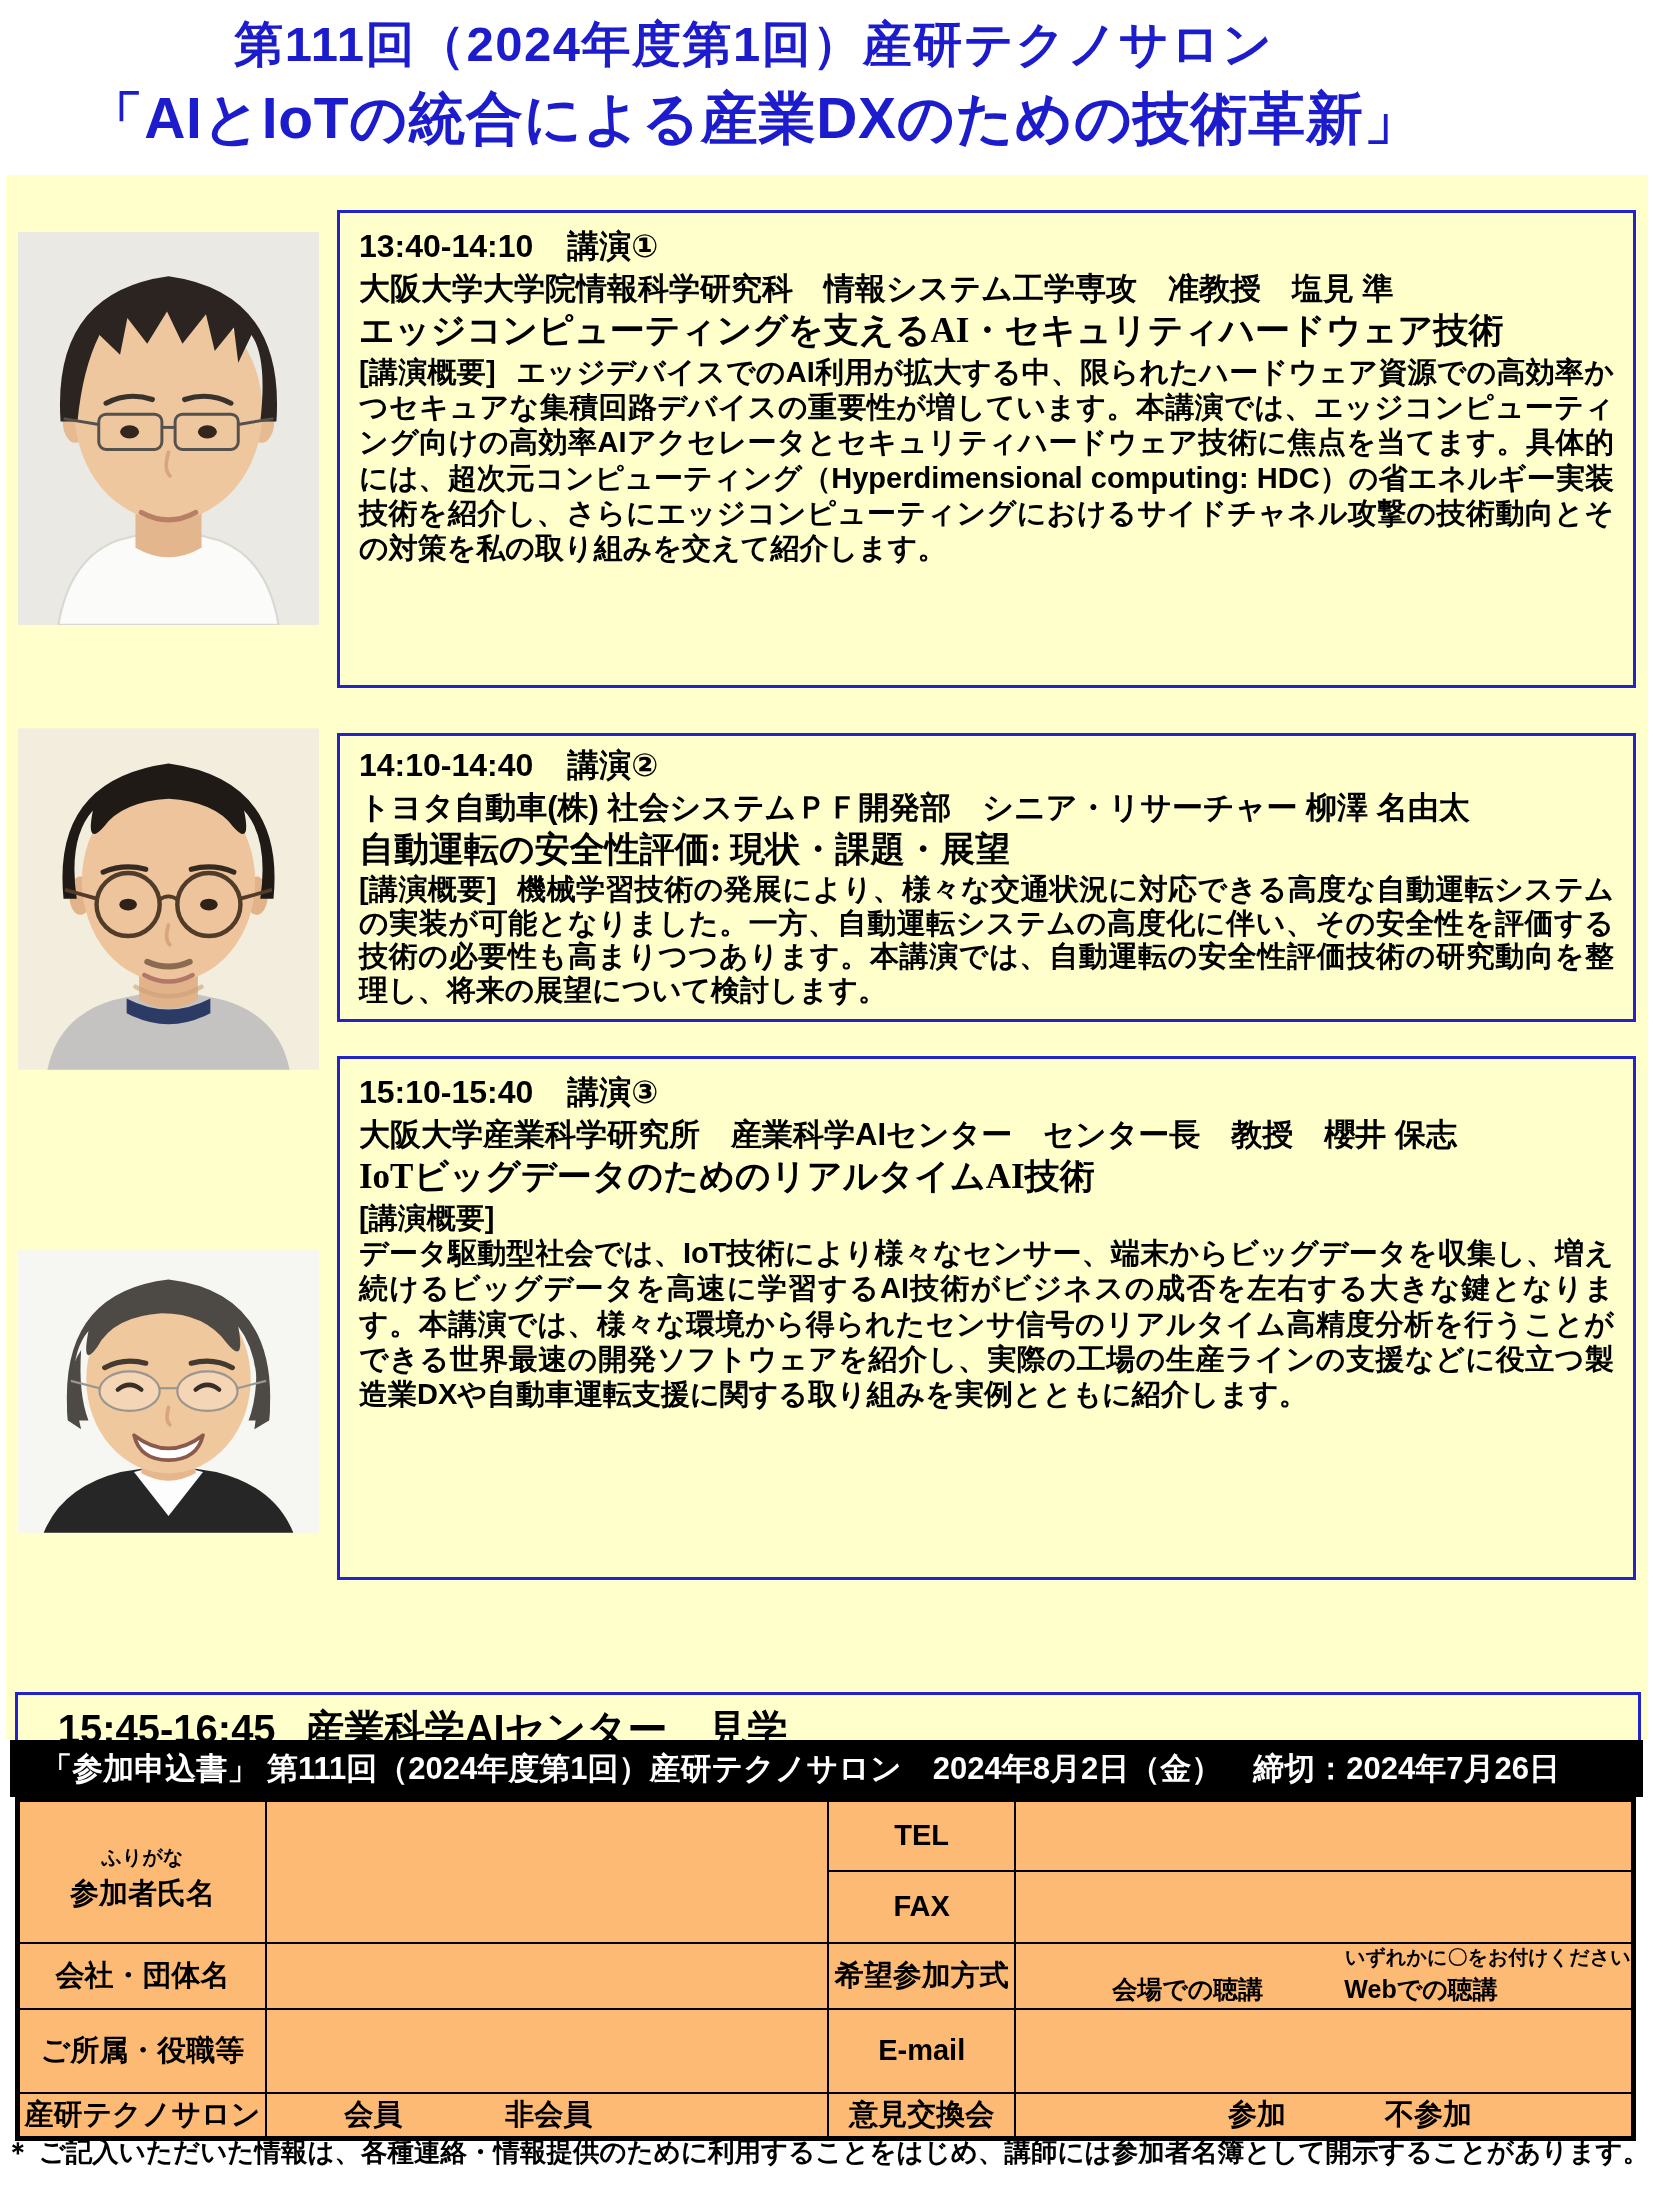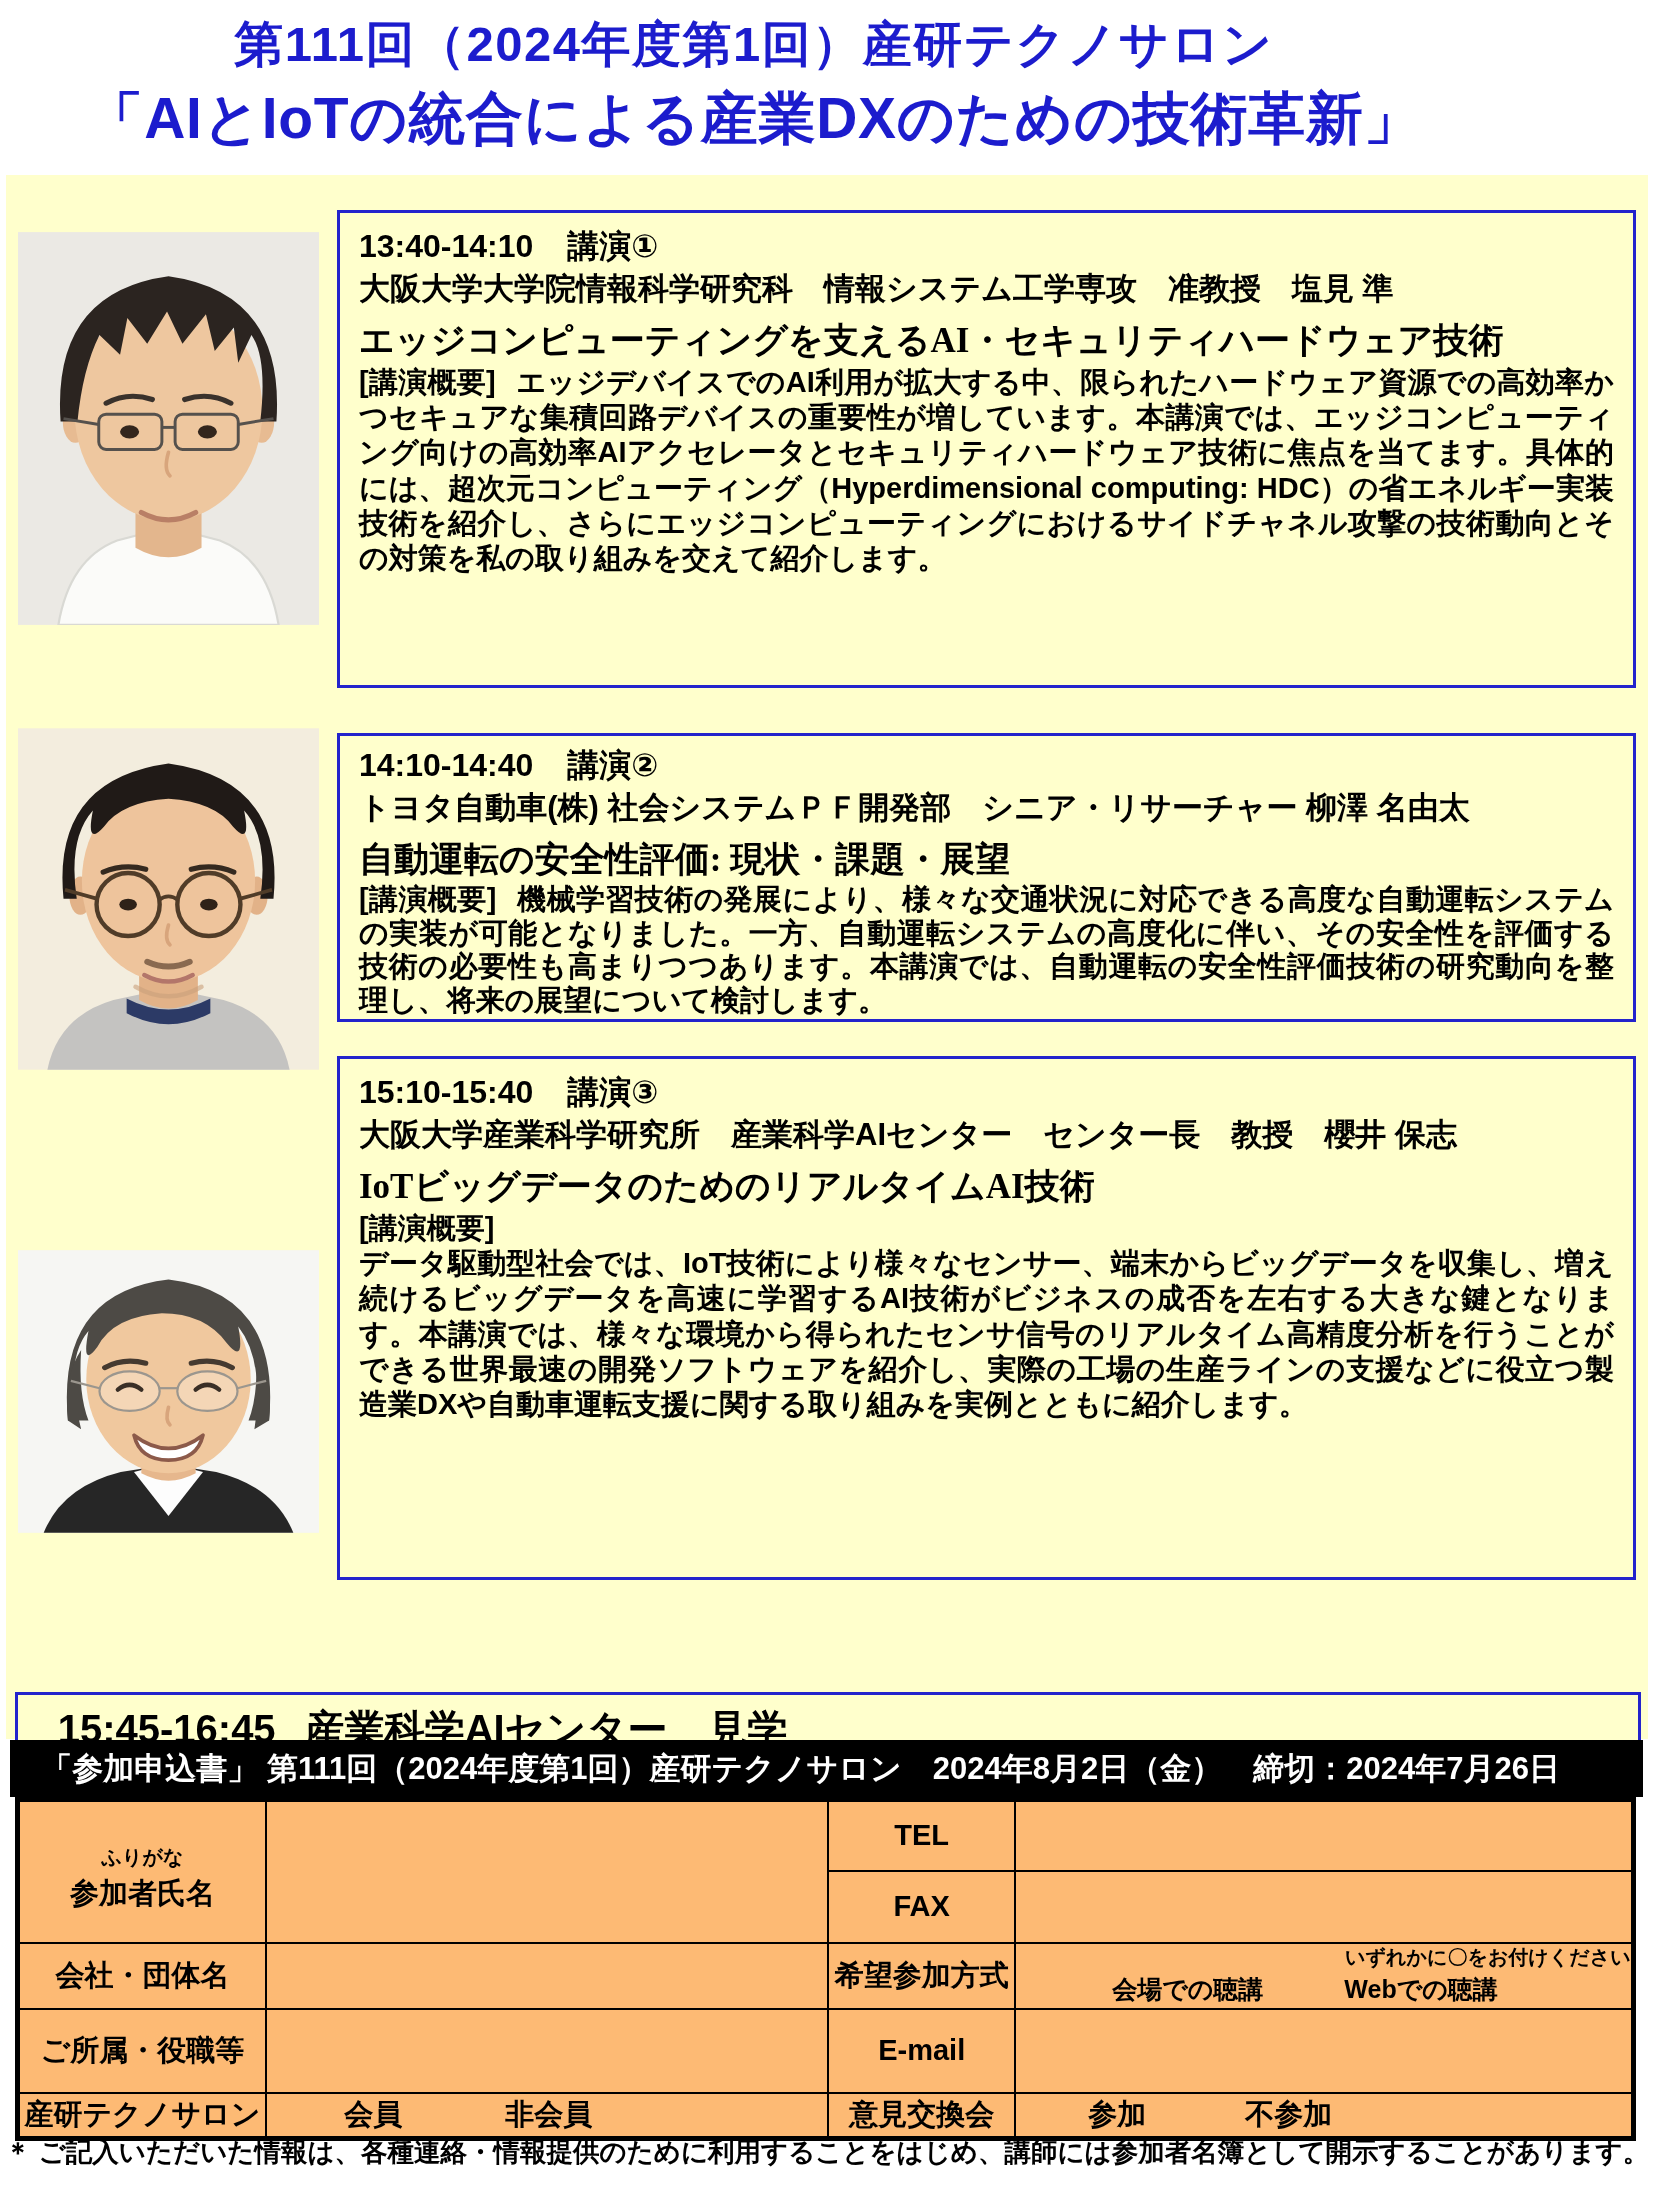--- a/index.html
+++ b/index.html
@@ -27,21 +27,21 @@
   #photo3{top:1250px; width:301px; height:283px;}
 
   
   .sess-box{position:absolute; left:337px; width:1299px; border:3.7px solid var(--box-border); background:var(--bg-yellow); padding:13.2px 19px 7.4px 19px; overflow:hidden;}
   #sess1{top:210px; height:478px;}
   #sess2{top:733px; height:289px; padding-top:8.8px;}
   #sess3{top:1056px; height:524px;}
   .sess-time{font-size:32px; line-height:40px;}
   .sess-time .sess-no{margin-left:34px;}
   .sess-affil{font-size:31px; line-height:40px; margin-top:2.9px;}
-  .sess-title{font-size:35px; line-height:44px; margin-top:10px; font-family:"Liberation Serif","DejaVu Serif",serif; font-weight:bold;}
+  .sess-title{font-size:35px; line-height:44px; margin-top:0; font-family:"Liberation Serif","DejaVu Serif",serif; font-weight:bold;}
   .sess-abs{font-size:29px; line-height:1.22; margin-top:1.5px; text-align:justify;}
   #sess2 .sess-abs{line-height:1.16;}
   .abs-label{margin-right:20.6px;}
   #sess3 .abs-label{display:block;}
 
   
   .tour-box{position:absolute; left:14.7px; top:1692px; width:1626px; height:74px; border:3.7px solid var(--box-border); background:var(--bg-yellow); display:flex; align-items:center; padding-left:40px;}
   .tour-box .tour-text{font-size:40px;}
   .tour-box .tour-title{margin-left:29px;}
 
@@ -53,21 +53,21 @@
   table.form{border:5.1px solid #000;}
   table.form td{border:2.2px solid #000; vertical-align:middle; font-weight:bold;}
   td.lbl{text-align:center; font-size:29px;}
   td.lbl .small{display:block; font-size:20px; margin-bottom:2.9px;}
   td.name-lbl{vertical-align:top; padding-top:14.7px;}
   td.method-cell{padding-left:37px;}
   .method-note{font-size:20px; text-align:right; line-height:23.5px; padding-top:2.9px;}
   .method-opts{display:flex; gap:81px; font-size:25px; line-height:38px; padding-left:59px;}
   .opt-row{display:flex; font-size:29px;}
   .opt-row-members{padding-left:77px; gap:103px;}
-  .opt-row-join{padding-left:72px; gap:99px;}
+  .opt-row-join{padding-left:53px; gap:99px;justify-content:center;}
 
   
   .footnote{position:absolute; top:2134px; left:0; width:1654px; text-align:center; font-size:26.5px;}
 </style>
 </head>
 <body>
 
 <div id="page">
 
   <div class="title-block">

